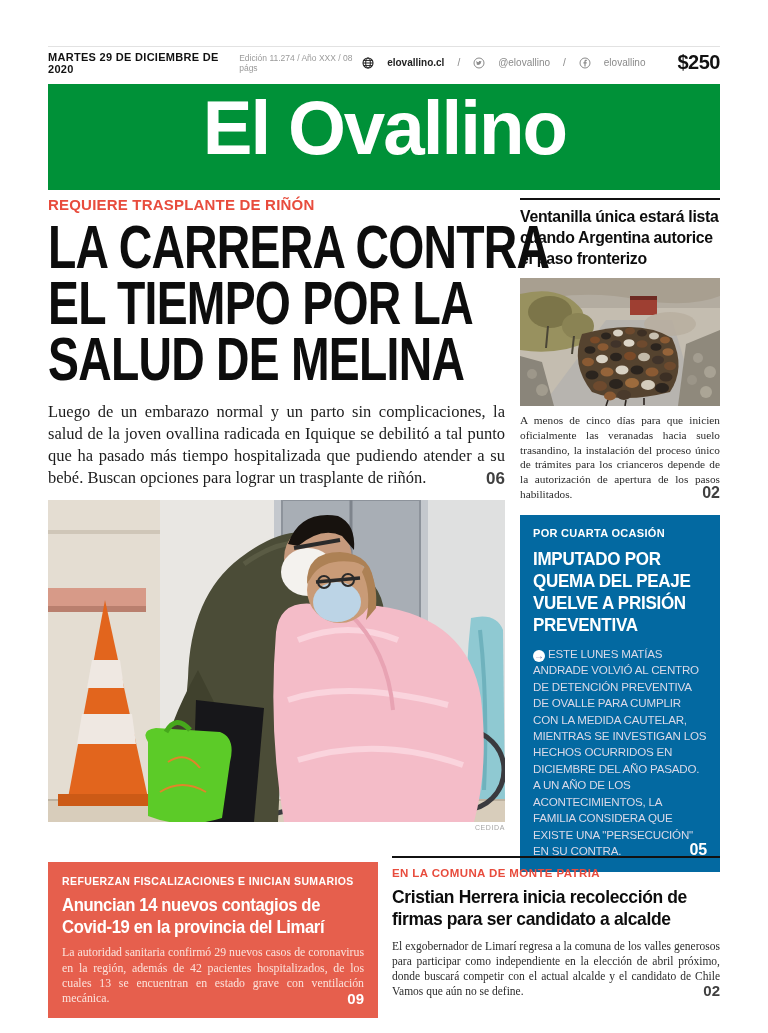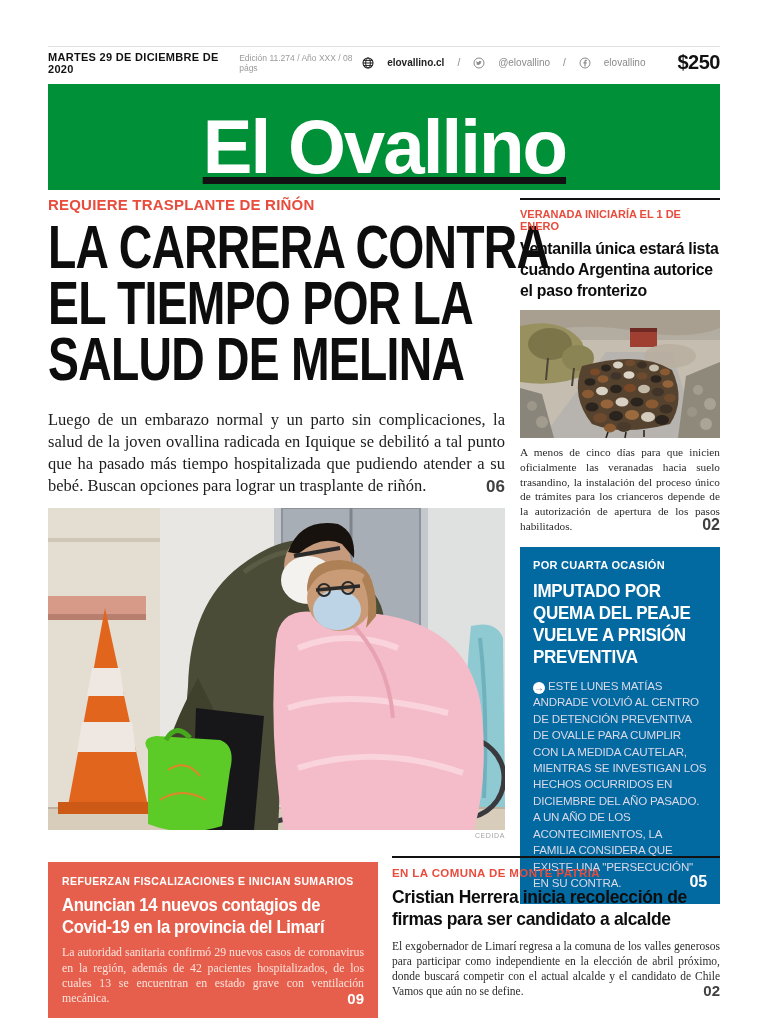--- a/index.html
+++ b/index.html
@@ -10,34 +10,34 @@
           display:flex;align-items:center;justify-content:space-between;padding-top:6px;box-sizing:border-box;}
   .date{font-weight:bold;font-size:11px;letter-spacing:.3px;}
   .edition{font-size:8.5px;color:#9a9a9a;margin-left:8px;}
   .tb-right{display:flex;align-items:center;gap:6px;}
   .social{display:flex;align-items:center;gap:13px;font-size:10px;color:#8a8a8a;}
   .social .site{font-weight:bold;color:#222;}
   .icn{width:12px;height:12px;display:inline-block;vertical-align:middle;}
   .price{font-weight:bold;font-size:20px;margin-left:26px;letter-spacing:-.5px;}
   
   .masthead{position:absolute;left:48px;top:84px;width:672px;height:106px;background:#009138;
-            display:flex;align-items:flex-end;justify-content:center;text-decoration:underline;}
+            display:flex;align-items:flex-start;justify-content:center;}
   .masthead .title{color:#fff;font-weight:bold;font-size:76px;letter-spacing:-2px;transform:scaleX(.98);}
   
   .kicker{color:#e84c3d;font-weight:bold;}
   .rule{background:#111;height:2px;}
   .pagenum{position:absolute;right:0;bottom:-2px;color:#404040;font-weight:bold;
            font-family:"Liberation Sans",sans-serif;}
   .rel{position:relative;}
   
   .leftcol{position:absolute;left:48px;top:196px;width:457px;}
   .lead-kicker{font-size:15px;letter-spacing:.2px;}
   .lead-headline{margin-top:6px;font-weight:bold;font-size:61px;line-height:.92;letter-spacing:-1px;
                  transform:scaleX(.76);transform-origin:left top;width:132%;white-space:nowrap;color:#0d0d0d;}
-  .lead-summary{margin-top:22px;font-family:"Liberation Serif",serif;font-size:16.5px;line-height:1.32;
+  .lead-summary{margin-top:14px;font-family:"Liberation Serif",serif;font-size:16.5px;line-height:1.32;
                 text-align:justify;color:#1c1c1c;width:457px;}
   .lead-summary .pagenum{font-size:17px;}
   .mainphoto{margin-top:12px;width:457px;height:322px;overflow:hidden;}
   .credit{text-align:right;font-size:7px;color:#a5a5a5;letter-spacing:.6px;margin-top:2px;}
   
   .rightcol{position:absolute;left:520px;top:198px;width:200px;}
   .rc-kicker{font-size:11px;letter-spacing:0;margin-top:8px;}
   .rc-headline{margin-top:6px;font-weight:bold;font-size:16.5px;line-height:1.26;letter-spacing:-.3px;
                color:#0d0d0d;transform:scaleX(.96);transform-origin:left top;width:104%;}
   .goatphoto{margin-top:10px;width:200px;height:128px;overflow:hidden;}
@@ -189,21 +189,20 @@
         <path d="M268 82 L312 78" stroke="#2a2a2a" stroke-width="3.5"></path>
         <circle cx="276" cy="82" r="6" fill="none" stroke="#2a2a2a" stroke-width="2"></circle>
         <circle cx="300" cy="80" r="6" fill="none" stroke="#2a2a2a" stroke-width="2"></circle>
       </svg>
     </div>
     <div class="credit">CEDIDA</div>
   </div>
 
   <div class="rightcol">
     <div class="rule"></div>
-    <div class="kicker rc-kicker">VERANADA INICIARÍA EL 1 DE ENERO</div>
     <div class="rc-headline">Ventanilla única estará lista cuando Argentina autorice el paso fronterizo</div>
 
     <div class="goatphoto">
       <svg viewBox="0 0 200 128" width="200" height="128">
         <rect width="200" height="128" fill="#c4bdb0"></rect>
         <rect width="200" height="30" fill="#b3aca0"></rect>
         <path d="M0 26 Q60 10 120 22 Q170 30 200 18 L200 0 L0 0 Z" fill="#a89f90"></path>
 
         <path d="M0 16 Q42 6 62 32 L72 62 Q40 78 0 72 Z" fill="#98915f"></path>
         <ellipse cx="30" cy="34" rx="22" ry="16" fill="#7c7549"></ellipse>

